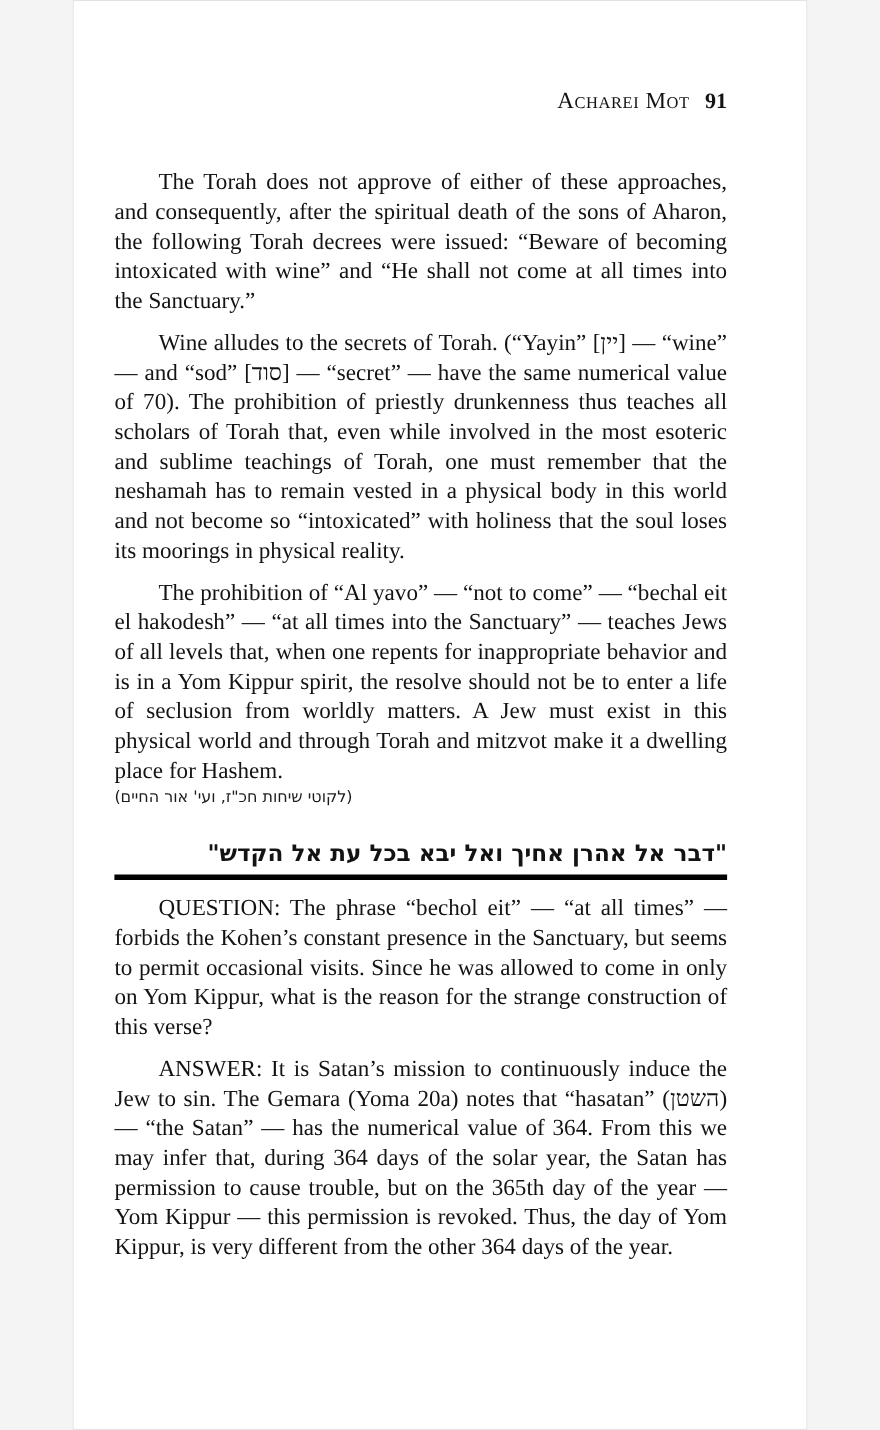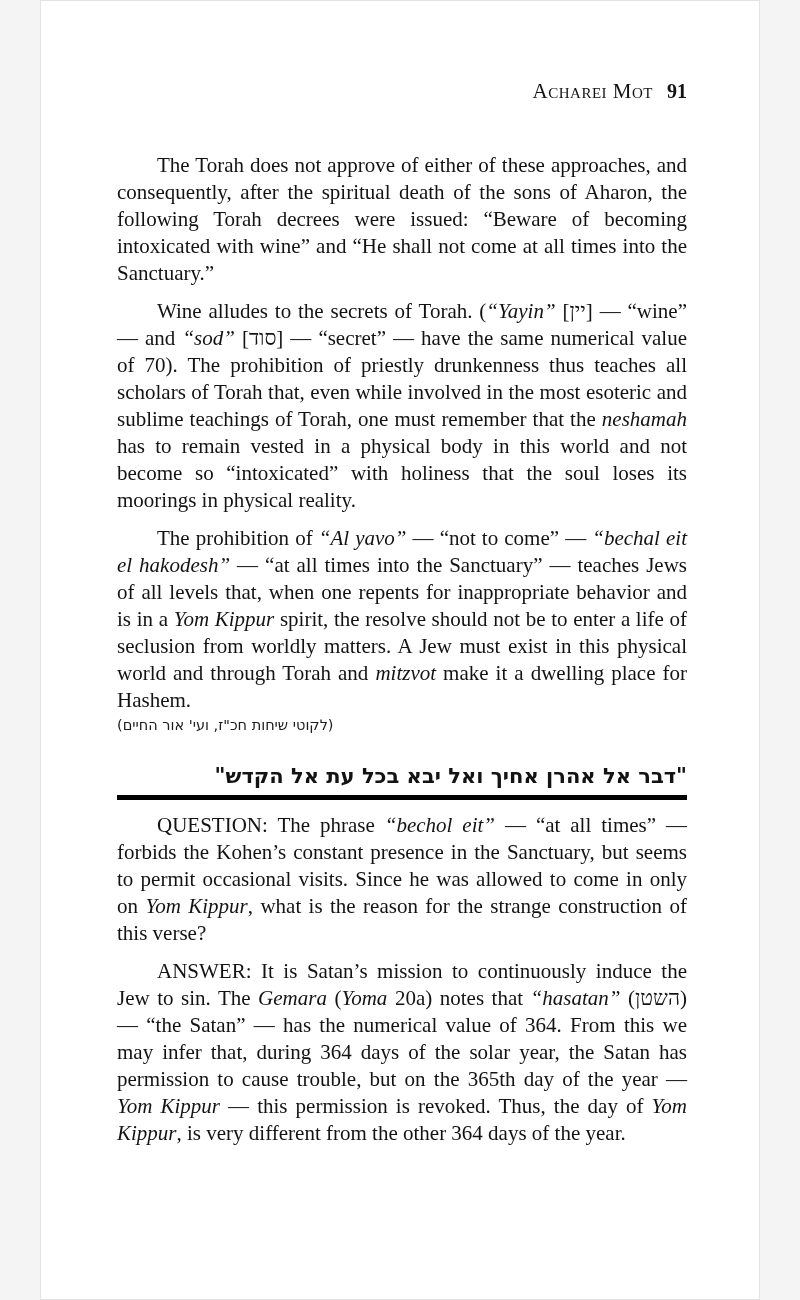--- a/index.html
+++ b/index.html
@@ -1,24 +1,24 @@
 <!DOCTYPE html>
 <html><head>
 <meta charset="utf-8">
 <style>
   html, body { margin: 0; padding: 0; background: #f4f4f4; }
   .page {
     position: relative;
-    width: 720px;
+    width: 668px;
     height: 1300px;
     margin: 0 auto;
     background: #ffffff;
     box-sizing: border-box;
     border: 1px solid #e3e3e3;
-    padding: 78px 72px 0 76px;
+    padding: 78px 72px 0 37px;
     font-family: "Liberation Serif", serif;
     color: #131313;
     overflow: hidden;
   }
   .page-header {
     text-align: right;
     white-space: nowrap;
   }
   .chapter-title {
     font-variant: small-caps;
@@ -31,21 +31,21 @@
     margin-left: 14px;
   }
   p.body-p {
     font-size: 21px;
     line-height: 27px;
     text-align: justify;
     text-indent: 40px;
     margin: 11px 0 0 0;
   }
   p.body-p.first { margin-top: 48px; }
-  .i { font-style: italic; }
+  .i { }
   .citation {
     direction: rtl;
     text-align: left;
     font-family: "DejaVu Sans", sans-serif;
     font-size: 14.5px;
     margin-top: 3px;
     color: #1b1b1b;
   }
   .hebrew-heading {
     direction: rtl;

